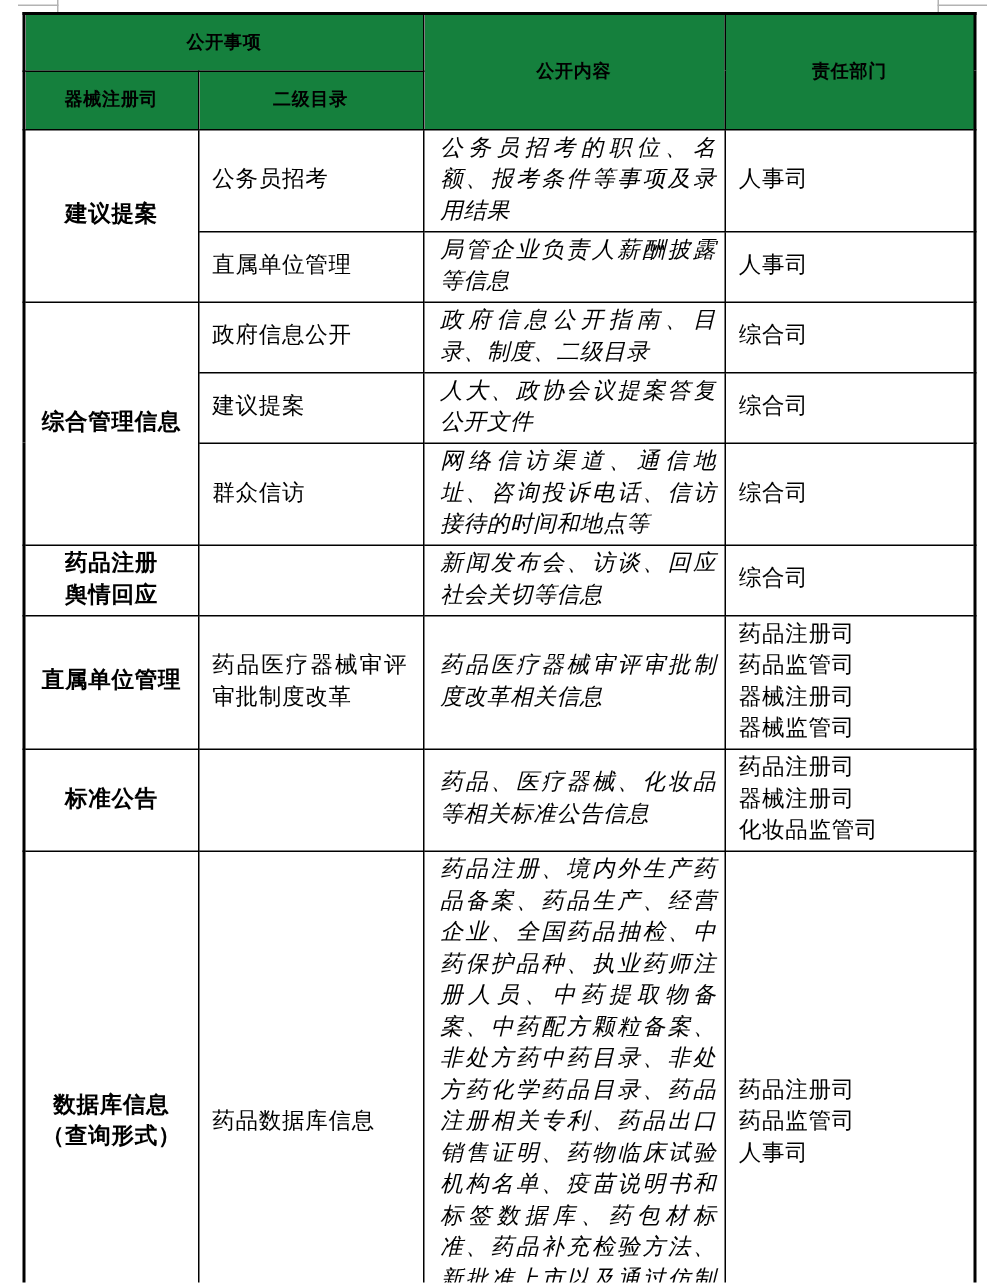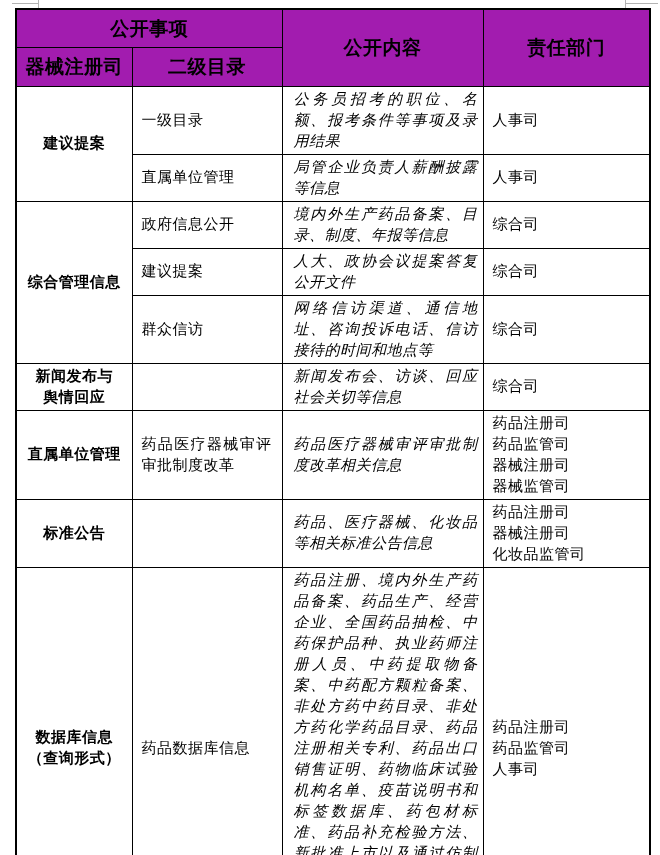--- a/index.html
+++ b/index.html
@@ -35,23 +35,23 @@
     vertical-align: middle;
     font-size: 15px;
     line-height: 21px;
     letter-spacing: 0.5px;
     white-space: pre-line;
     overflow: hidden;
     padding: 2px 4px;
     box-sizing: border-box;
   }
   .disclosure th {
-    background: #a21caf;
+    background: #15803d;
     font-weight: bold;
-    font-size: 19px;
+    font-size: 12px;
     text-align: center;
     padding: 2px;
   }
   td.c-level1 {
     font-weight: bold;
     text-align: center;
   }
   td.c-level2 {
     text-align: justify;
     padding-left: 9px;
@@ -103,49 +103,49 @@
     <th rowspan="2">公开内容</th>
     <th rowspan="2">责任部门</th>
   </tr>
   <tr class="hrow-2">
     <th>器械注册司</th>
     <th>二级目录</th>
   </tr>
 
   <tr class="r-0">
     <td class="c-level1" rowspan="2">建议提案</td>
-    <td class="c-level2">一级目录</td>
+    <td class="c-level2">公务员招考</td>
     <td class="c-content">公务员招考的职位、名额、报考条件等事项及录用结果</td>
     <td class="c-dept">人事司</td>
   </tr>
   <tr class="r-1">
     <td class="c-level2">直属单位管理</td>
     <td class="c-content">局管企业负责人薪酬披露等信息</td>
     <td class="c-dept">人事司</td>
   </tr>
 
   <tr class="r-2">
     <td class="c-level1" rowspan="3">综合管理信息</td>
     <td class="c-level2">政府信息公开</td>
-    <td class="c-content">境内外生产药品备案、目录、制度、年报等信息</td>
+    <td class="c-content">政府信息公开指南、目录、制度、二级目录</td>
     <td class="c-dept">综合司</td>
   </tr>
   <tr class="r-3">
     <td class="c-level2">建议提案</td>
     <td class="c-content">人大、政协会议提案答复公开文件</td>
     <td class="c-dept">综合司</td>
   </tr>
   <tr class="r-4">
     <td class="c-level2">群众信访</td>
     <td class="c-content">网络信访渠道、通信地址、咨询投诉电话、信访接待的时间和地点等</td>
     <td class="c-dept">综合司</td>
   </tr>
 
   <tr class="r-5">
-    <td class="c-level1">新闻发布与
+    <td class="c-level1">药品注册
 舆情回应</td>
     <td class="c-level2"></td>
     <td class="c-content">新闻发布会、访谈、回应社会关切等信息</td>
     <td class="c-dept">综合司</td>
   </tr>
 
   <tr class="r-6">
     <td class="c-level1">直属单位管理</td>
     <td class="c-level2">药品医疗器械审评审批制度改革</td>
     <td class="c-content">药品医疗器械审评审批制度改革相关信息</td>

